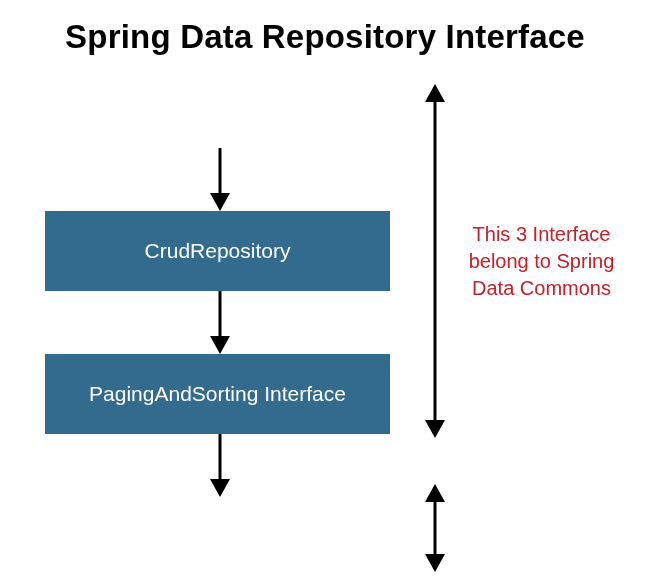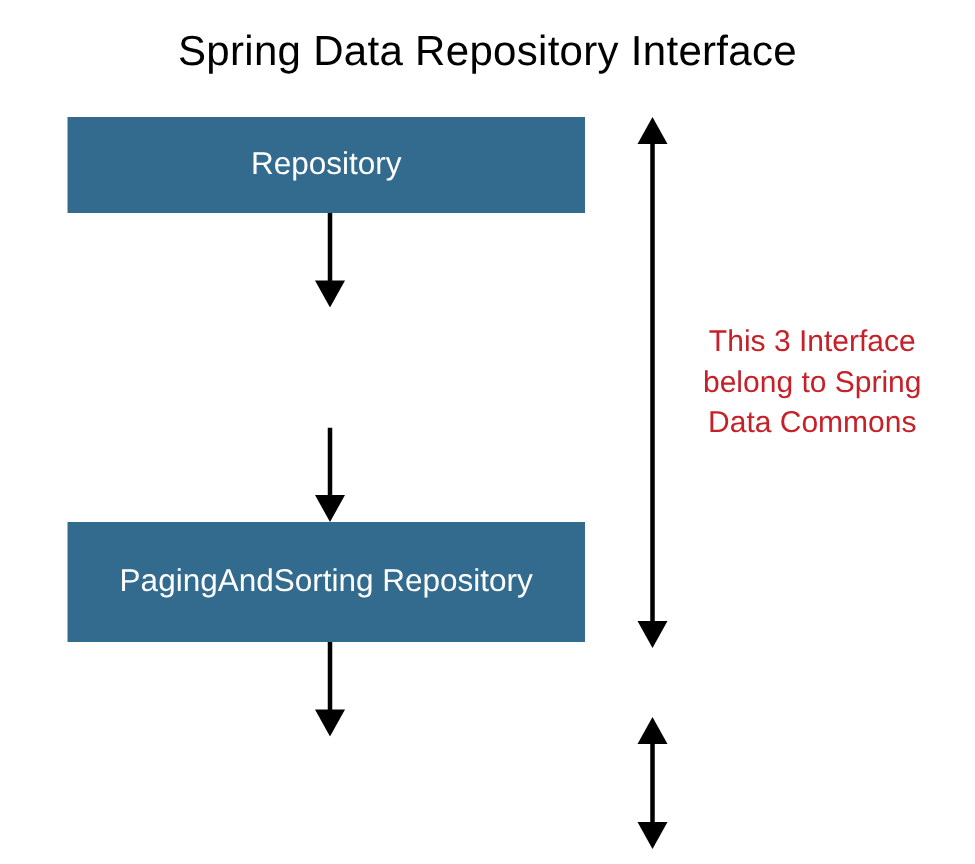--- a/index.html
+++ b/index.html
@@ -5,22 +5,22 @@
     * { margin: 0; padding: 0; box-sizing: border-box; }
     body {
       width: 650px;
       height: 576px;
       background: #ffffff;
       font-family: Arial, Helvetica, sans-serif;
       position: relative;
       overflow: hidden;
     }
     .title {
-      font-size: 28px;
-      font-weight: 400;
+      font-size: 33px;
+      font-weight: 700;
       color: #000;
       text-align: center;
       width: 100%;
       padding-top: 18px;
       padding-bottom: 10px;
       letter-spacing: 0.2px;
     }
     .diagram-area {
       position: relative;
       margin-left: 45px;
@@ -72,22 +72,22 @@
       width: 160px;
     }
   </style>
 </head>
 <body>
 
 <div class="title">Spring Data Repository Interface</div>
 
 <div class="diagram-area">
 
-  <div class="box b0">Repository</div>
-  <div class="box b2">PagingAndSorting Repository</div>
+  <div class="box b1">CrudRepository</div>
+  <div class="box b2">PagingAndSorting Interface</div>
 
   <div class="arrow-down" style="top:72px;">
     <svg width="20" height="63" viewBox="0 0 20 63">
       <line x1="10" y1="0" x2="10" y2="48" stroke="#000" stroke-width="3"></line>
       <polygon points="10,63 0,45 20,45" fill="#000"></polygon>
     </svg>
   </div>
   <div class="arrow-down" style="top:215px;">
     <svg width="20" height="63" viewBox="0 0 20 63">
       <line x1="10" y1="0" x2="10" y2="48" stroke="#000" stroke-width="3"></line>

